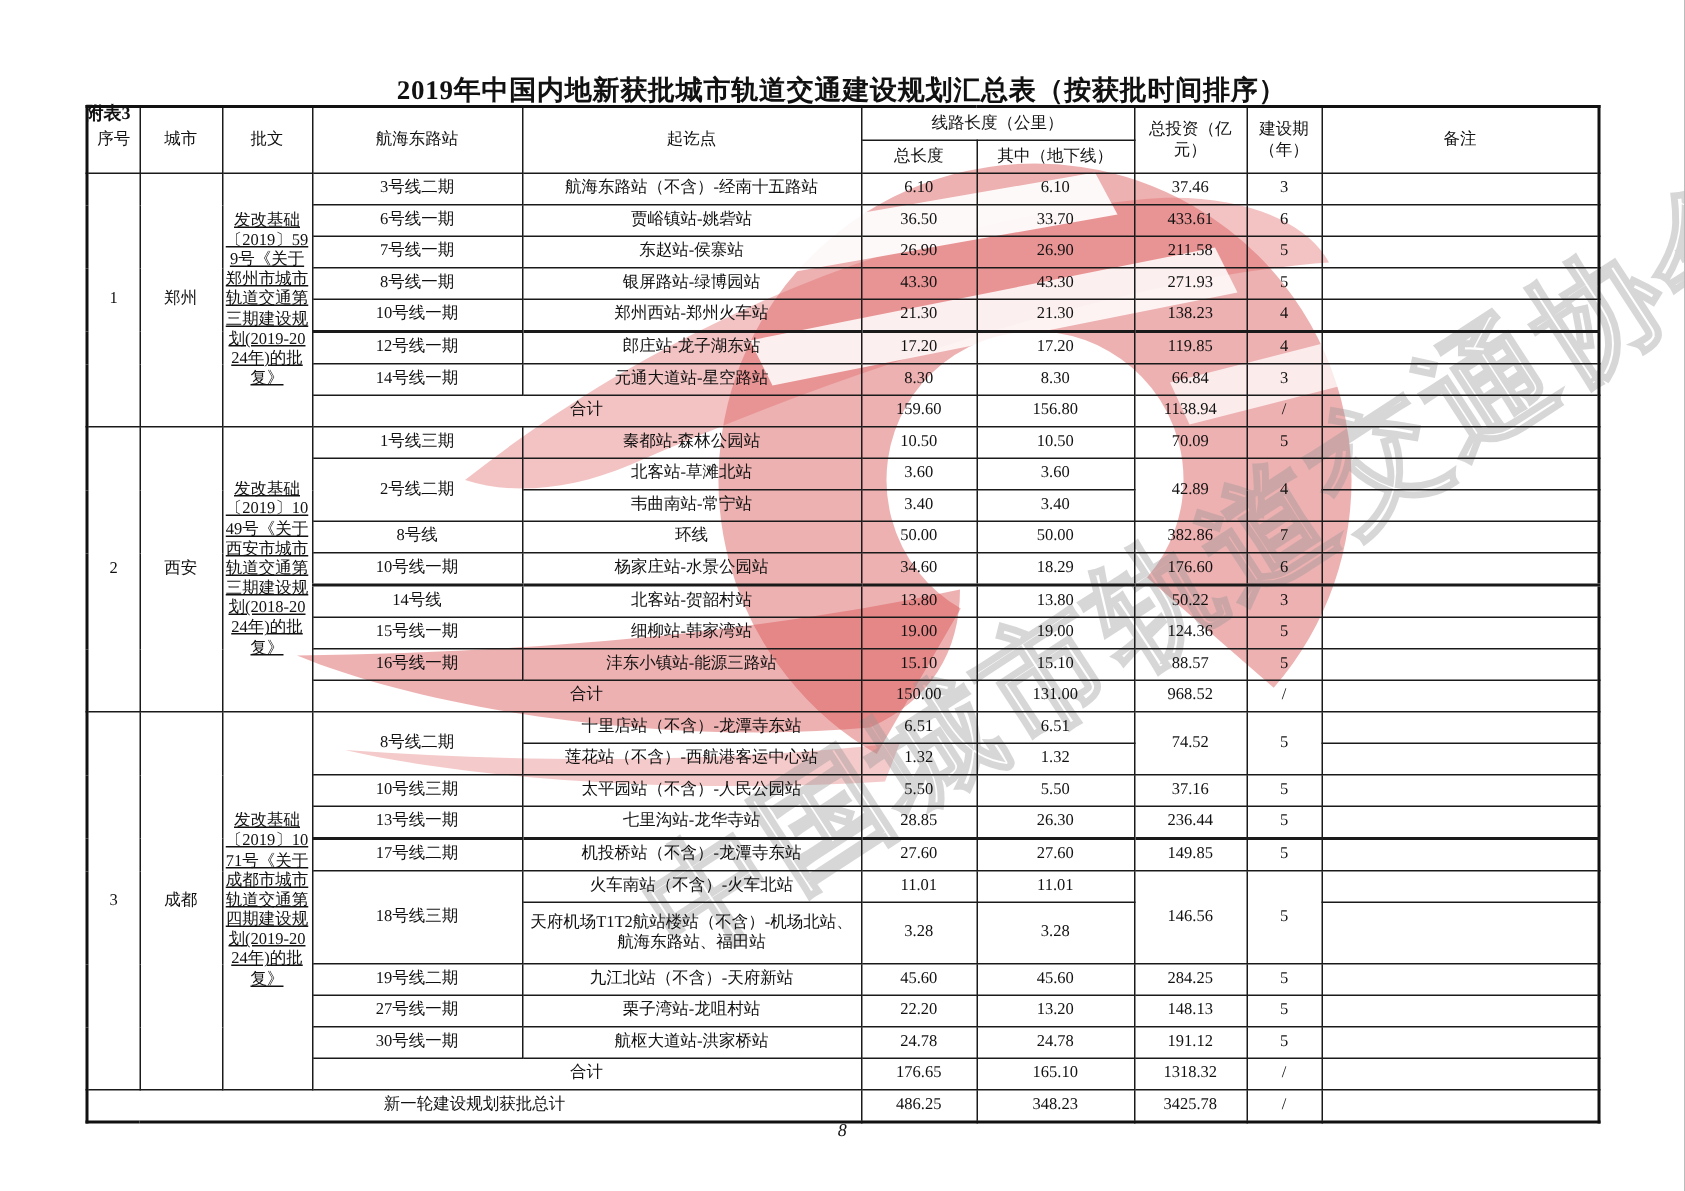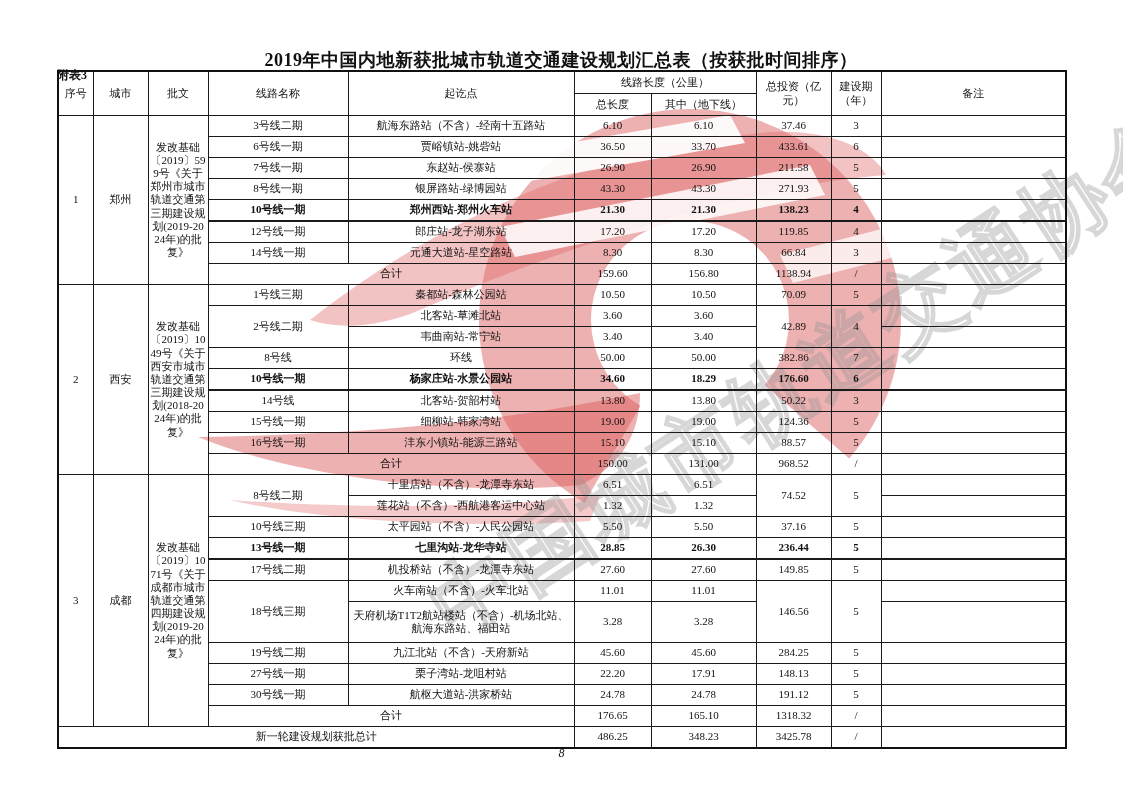--- a/index.html
+++ b/index.html
@@ -18,22 +18,22 @@
   .doc-title{position:absolute;left:0;top:2px;width:100%;text-align:center;
              font-size:18px;font-weight:bold;letter-spacing:.5px;}
   
   table.main{position:absolute;left:57px;top:70px;z-index:1;border-collapse:collapse;
              table-layout:fixed;width:1008px;background:transparent;border:2px solid #111;}
   .main th,.main td{border:1px solid #1a1a1a;font-size:11px;line-height:1.2;
              padding:0 2px;text-align:center;vertical-align:middle;
              word-break:break-all;background:transparent;font-weight:normal;}
   .main th{font-weight:normal;height:21px;}
   .main td{height:20px;}
-  .approval{font-size:10.5px;line-height:1.25;}
-  tr.tb td{border-bottom-width:2.5px;font-weight:bold;}
+  .approval{font-size:10.5px;line-height:1.25;text-decoration:underline;}
+  tr.tb td{border-bottom-width:2.5px;}
   tr.tall td{height:40px;}
   td.bold{font-weight:normal;}
   .page-num{position:absolute;left:0;top:746px;width:100%;text-align:center;
             font-size:12px;font-style:italic;z-index:1;}
 </style>
 </head>
 <body>
 
 <div class="page">
 
@@ -66,21 +66,21 @@
       <col style="width:105px">
         <col style="width:75px">
         <col style="width:50px">
         <col style="width:185px">
     </colgroup>
     <thead>
       <tr>
         <th rowspan="2">序号</th>
         <th rowspan="2">城市</th>
         <th rowspan="2">批文</th>
-        <th rowspan="2">线路名称</th>
+        <th rowspan="2">航海东路站</th>
         <th rowspan="2">起讫点</th>
         <th colspan="2">线路长度（公里）</th>
         <th rowspan="2">总投资（亿元）</th>
         <th rowspan="2">建设期（年）</th>
         <th rowspan="2">备注</th>
       </tr>
       <tr>
         <th>总长度</th>
         <th>其中（地下线）</th>
       </tr>
@@ -309,21 +309,21 @@
         <td>45.60</td>
         <td>45.60</td>
         <td>284.25</td>
         <td>5</td>
         <td></td>
       </tr>
       <tr>
         <td>27号线一期</td>
         <td>栗子湾站-龙咀村站</td>
         <td>22.20</td>
-        <td>17.91</td>
+        <td>13.20</td>
         <td>148.13</td>
         <td>5</td>
         <td></td>
       </tr>
       <tr>
         <td>30号线一期</td>
         <td>航枢大道站-洪家桥站</td>
         <td>24.78</td>
         <td>24.78</td>
         <td>191.12</td>

